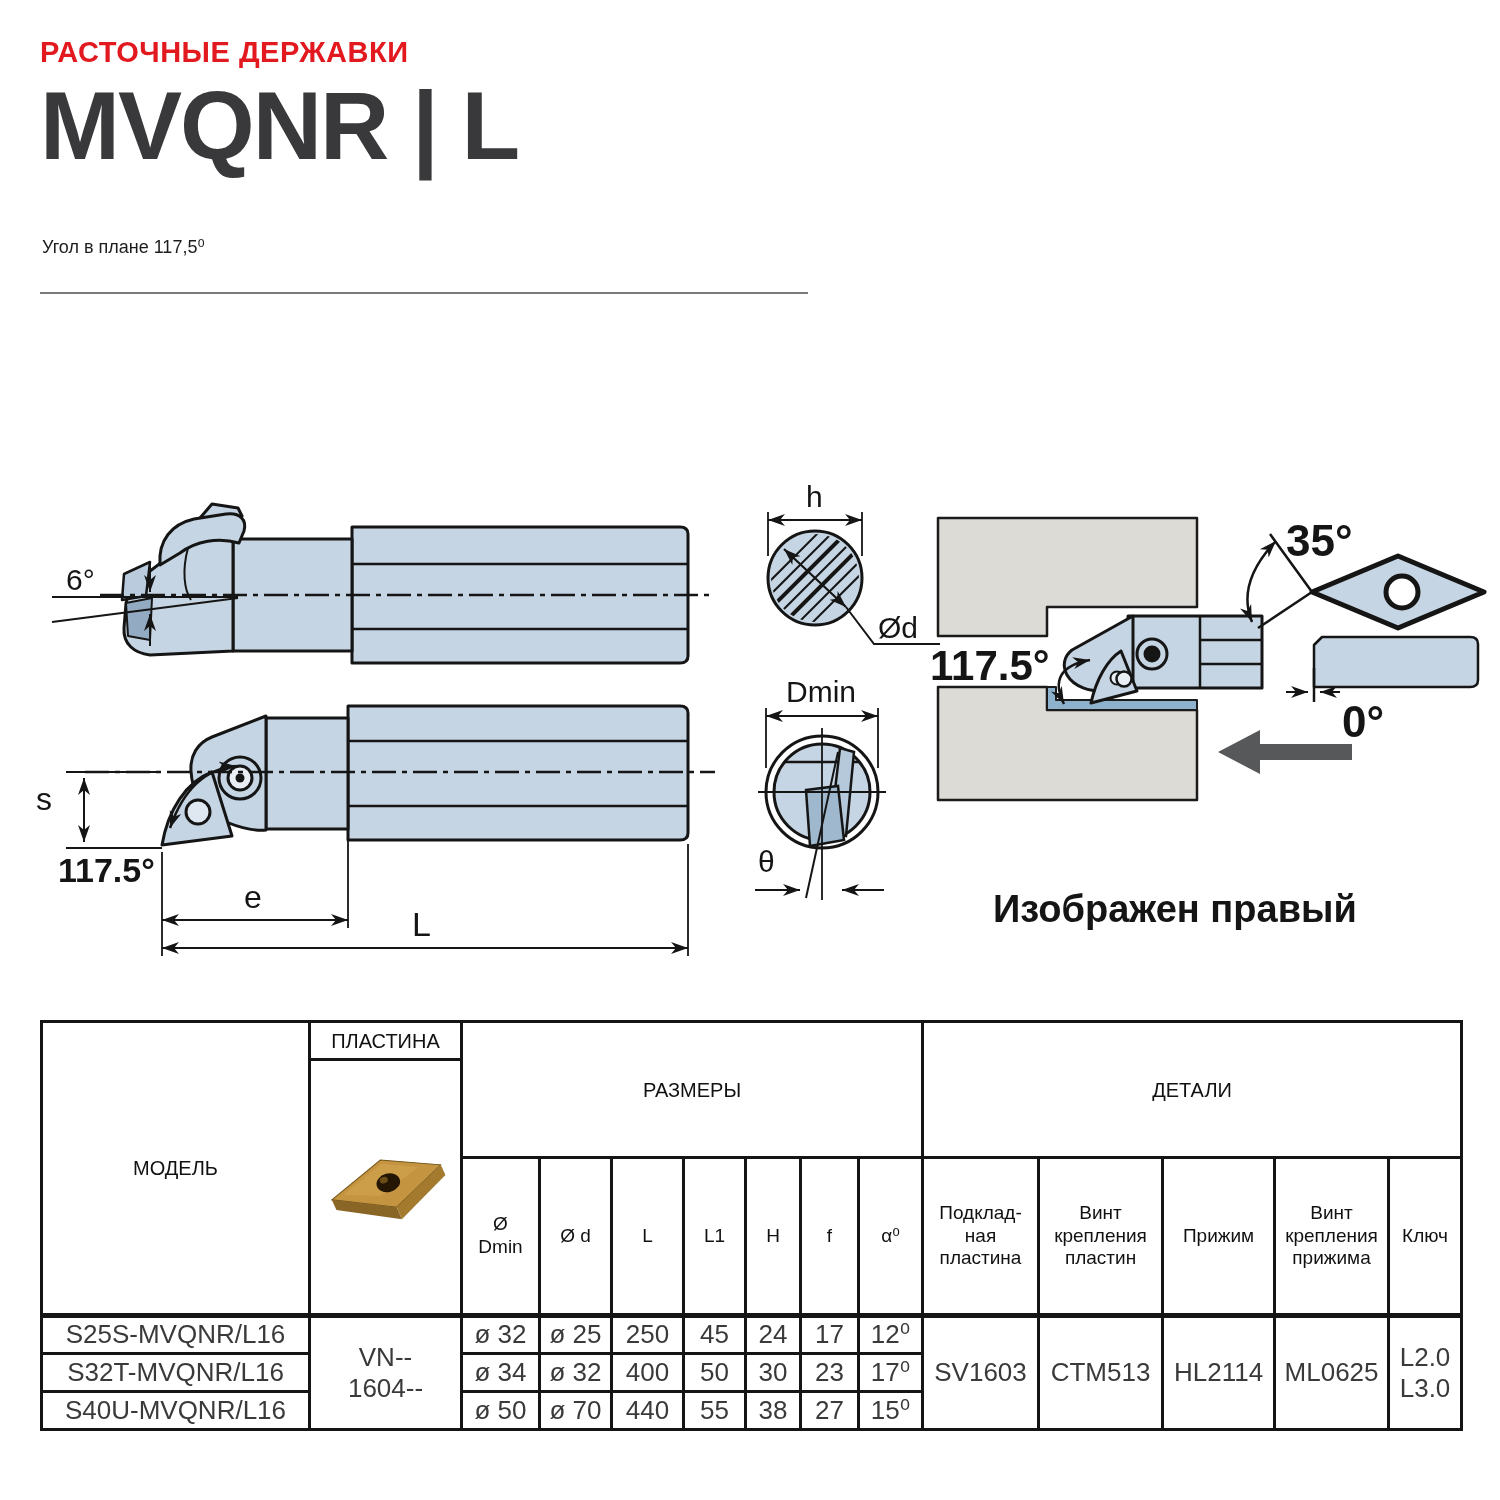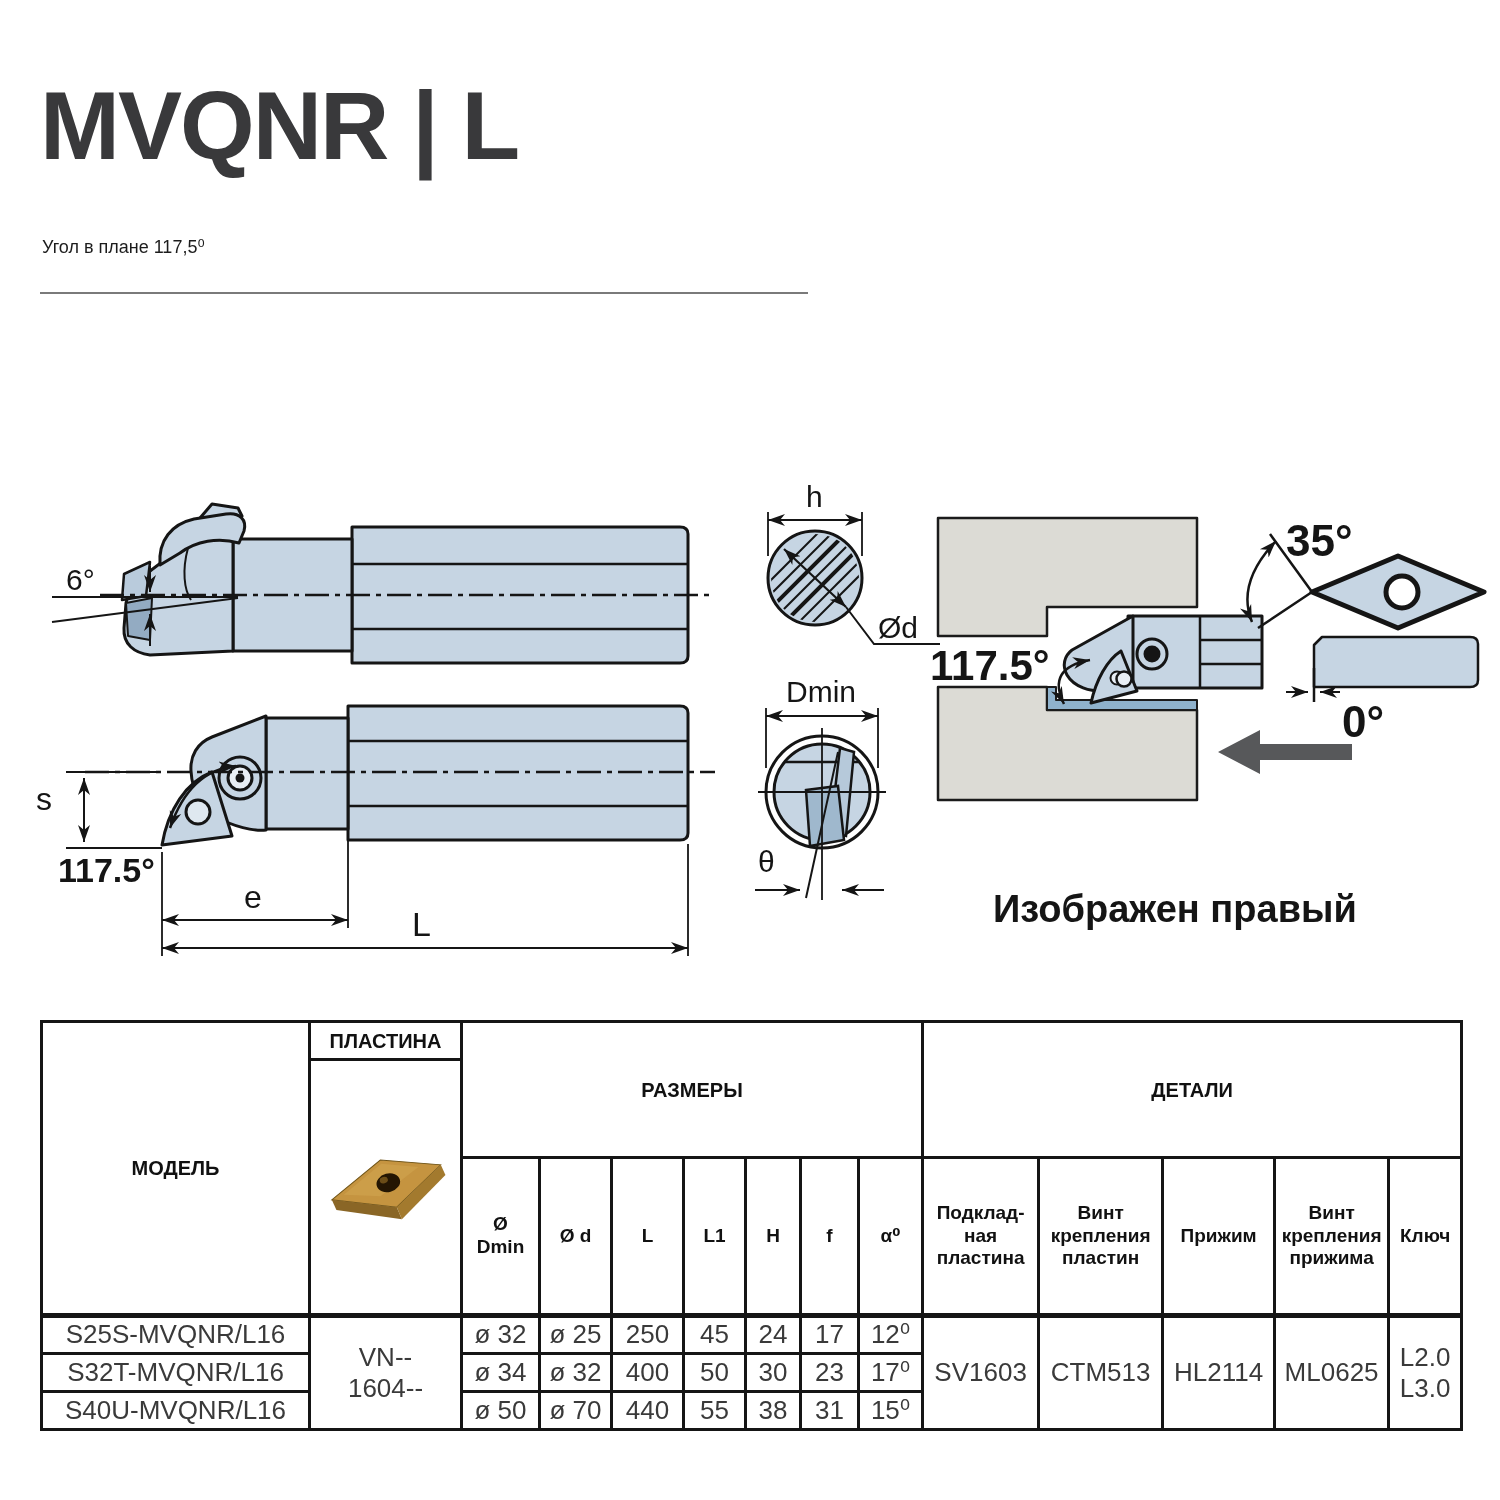--- a/index.html
+++ b/index.html
@@ -14,32 +14,33 @@
         border-top:2px solid #7a7a7a;}
   .desc{position:absolute;left:40px;top:316px;font-size:28px;color:#1c1c1c;}
   svg.diagram{position:absolute;left:0;top:440px;width:1500px;height:560px;}
   svg.diagram text{fill:#151515;font-family:"Liberation Sans","DejaVu Sans",sans-serif;}
 
   table.spec{position:absolute;left:40px;top:1020px;width:1420px;
              border-collapse:collapse;table-layout:fixed;
              border:3px solid #151515;color:#151515;}
   .spec th,.spec td{border:3px solid #151515;padding:0 2px;text-align:center;
                     vertical-align:middle;overflow:hidden;}
-  .spec th{font-size:20px;font-weight:700;line-height:1.2;color:#111;}
+  .spec th{font-size:20px;font-weight:400;line-height:1.2;color:#111;}
   .spec td{font-size:26px;color:#3a3a3a;line-height:1.2;font-weight:400;}
   .spec tr.subhead th{font-size:19px;}
   .b-bot{border-bottom:5px solid #151515 !important;}
   .pre{white-space:pre-line;}
   .img-cell{vertical-align:middle;}
 </style>
 </head>
 <body>
 
 <div class="page">
 
+  <div class="cat">РАСТОЧНЫЕ ДЕРЖАВКИ</div>
   <h1 class="title">MVQNR | L</h1>
   <div class="plan">Угол в плане 117,5⁰</div>
   <div class="rule"></div>
 
   <svg class="diagram" viewBox="0 440 1500 560">
     <defs>
       <marker id="ar" markerUnits="userSpaceOnUse" markerWidth="18" markerHeight="14" viewBox="0 0 18 14" refX="17" refY="7" orient="auto-start-reverse">
         <path d="M0,1 L17,7 L0,13 L5,7 Z" fill="#151515"></path>
       </marker>
       <clipPath id="hclip">
@@ -246,19 +247,19 @@
       <td>23</td>
       <td>17⁰</td>
     </tr>
     <tr style="height:38px">
       <td>S40U-MVQNR/L16</td>
       <td>ø 50</td>
       <td>ø 70</td>
       <td>440</td>
       <td>55</td>
       <td>38</td>
-      <td>31</td>
+      <td>27</td>
       <td>15⁰</td>
     </tr>
   </tbody>
     </table>
 
 </div>
 
 </body></html>

